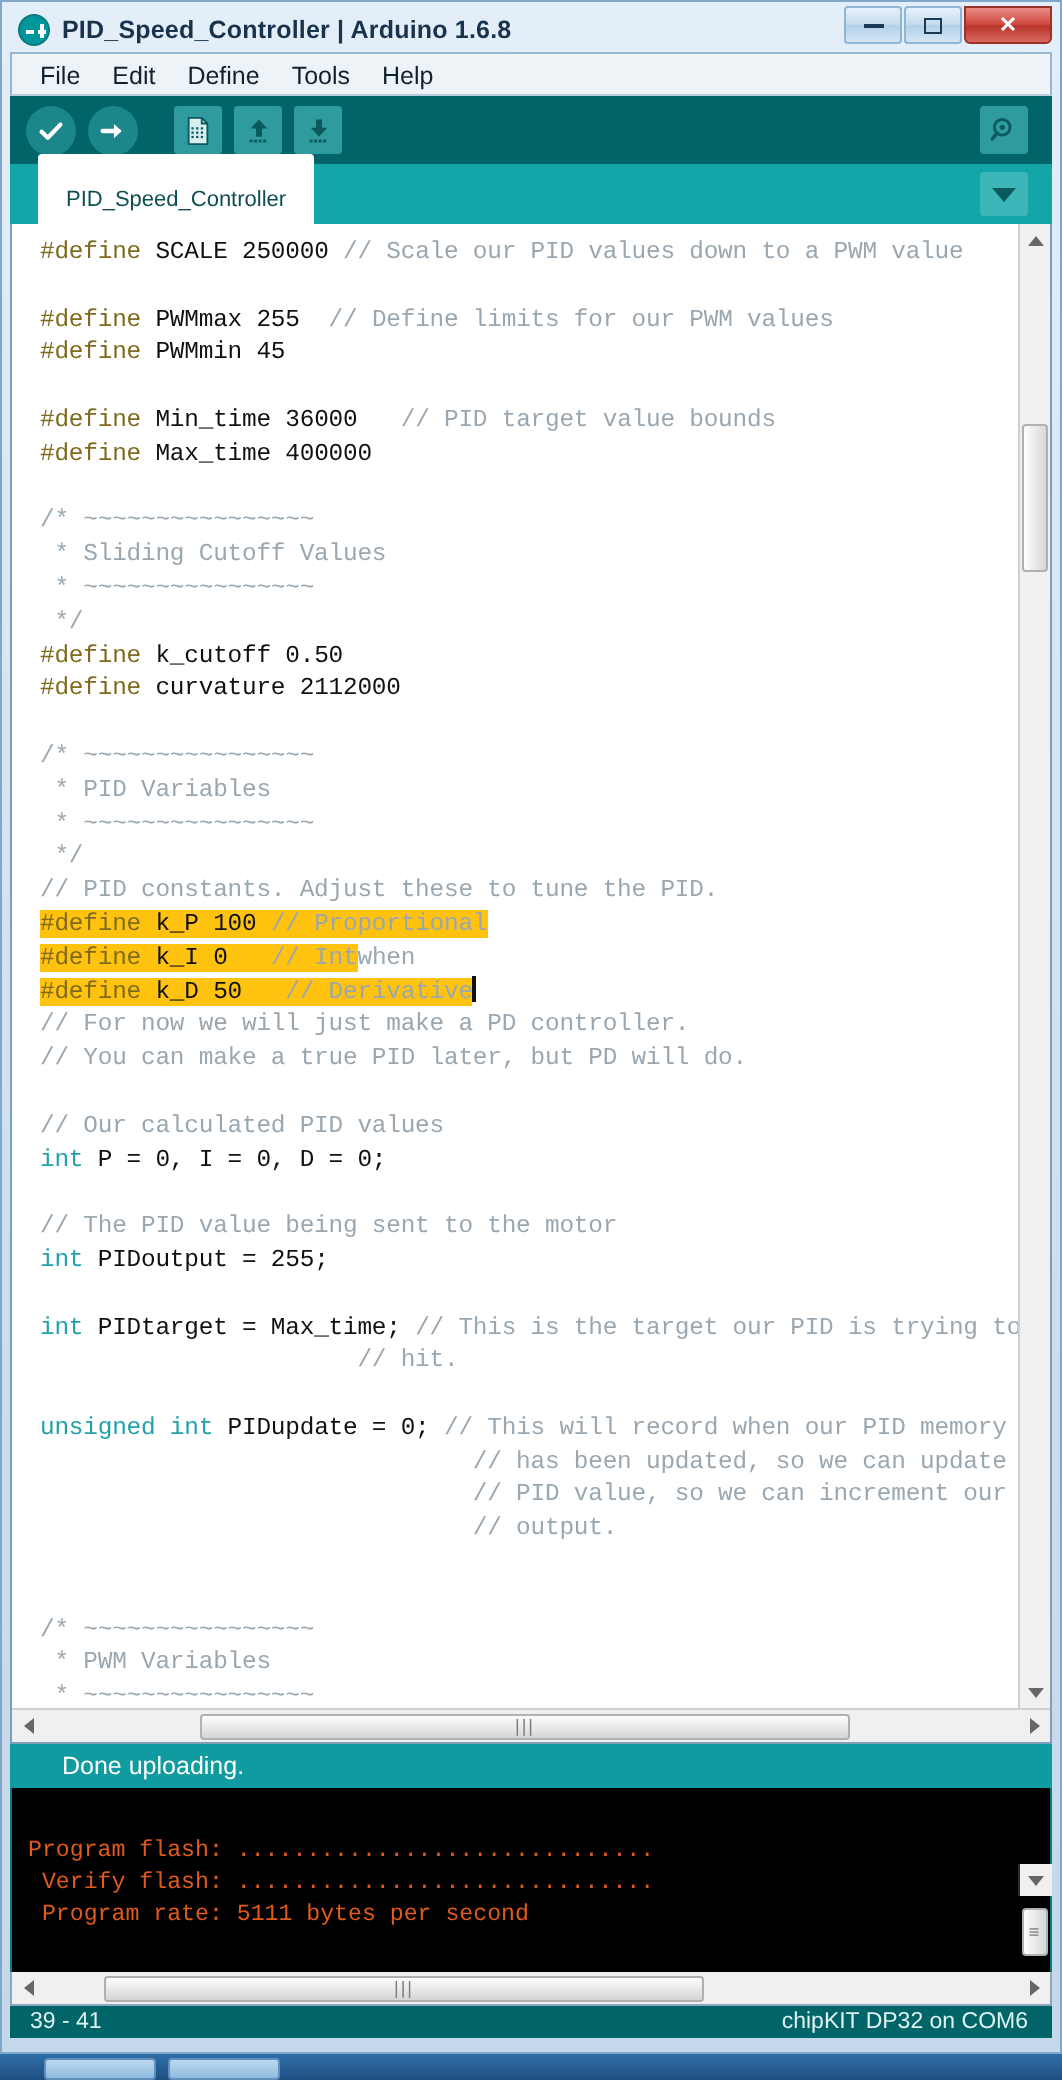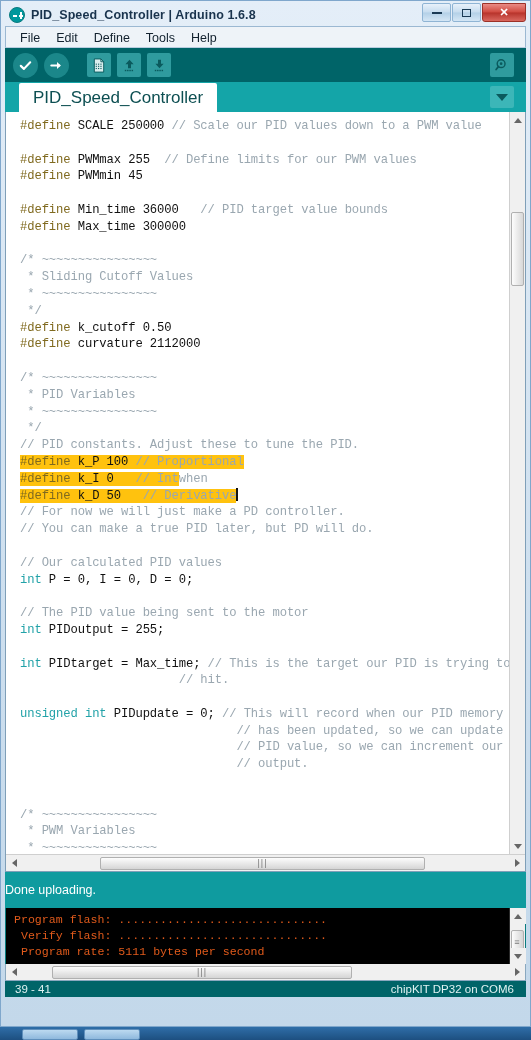--- a/index.html
+++ b/index.html
@@ -94,22 +94,22 @@
     width:24px; height:24px; border-radius:2px; background:#2f9b9e;
     display:flex; align-items:center; justify-content:center;
   }
 
   
   .tabstrip {
     height:30px; background:#14a5a8; position:relative;
     display:flex; align-items:flex-end; padding-left:14px;
   }
   .tab {
-    background:#fff; color:#0d4f52; font-size:17px;
-    padding:6px 14px 7px 14px; border-radius:2px 2px 0 0;
+    background:#fff; color:#0d4f52; font-size:11px;
+    padding:18px 14px 7px 14px; border-radius:2px 2px 0 0;
     white-space:nowrap; line-height:1;
     position:relative; top:1px;
   }
   .tab-menu-btn {
     position:absolute; right:12px; top:4px;
     width:24px; height:22px; background:#3cb6b8; border-radius:2px;
     display:flex; align-items:center; justify-content:center;
   }
   .caret-down {
     width:0;height:0;border-left:6px solid transparent;
@@ -173,28 +173,29 @@
   .hsc-thumb {
     position:absolute; left:78px; top:1px; width:325px; height:13px;
     background:linear-gradient(180deg,#fdfdfd,#d5d5d5);
     border:1px solid #b0b0b0; border-radius:2px;
     display:flex; align-items:center; justify-content:center;
   }
   .grip { font-size:9px; color:#7a7a7a; letter-spacing:1px; line-height:1; }
 
   
   .statusmsg {
-    height:36px; background:#0f9b9f; color:#ffffff;
-    display:flex; align-items:center; padding-left:0;
+    height:22px; background:#0f9b9f; color:#ffffff;
+    display:flex; align-items:center; padding-left:26px;
     font-size:12.5px;
   }
   .console-wrap {
-    position:relative; height:56px; background:#000;
+    position:relative; height:92px; background:#000;
     border-left:1px solid #0a7d80; border-right:1px solid #0a7d80;
     display:flex;
+    align-items:center;
   }
   .console {
     flex:1 1 auto; overflow:hidden; padding:4px 0 0 8px;
   }
   pre.console-text {
     font-family:"Liberation Mono","DejaVu Sans Mono",monospace;
     font-size:11.6px; line-height:16px; color:#e05a1b;
     white-space:pre; margin:0;
   }
   .cvscroll {
@@ -332,21 +333,21 @@
     </div>
 
     <div class="editor-wrap">
       <div class="code-area">
         <pre class="code" id="code-render"><span class="k-define">#define </span><span class="plain">SCALE 250000 </span><span class="cmt">// Scale our PID values down to a PWM value</span>
 
 <span class="k-define">#define </span><span class="plain">PWMmax 255  </span><span class="cmt">// Define limits for our PWM values</span>
 <span class="k-define">#define </span><span class="plain">PWMmin 45</span>
 
 <span class="k-define">#define </span><span class="plain">Min_time 36000   </span><span class="cmt">// PID target value bounds</span>
-<span class="k-define">#define </span><span class="plain">Max_time 300000</span>
+<span class="k-define">#define </span><span class="plain">Max_time 400000</span>
 
 <span class="cmt">/* ~~~~~~~~~~~~~~~~</span>
 <span class="cmt"> * Sliding Cutoff Values</span>
 <span class="cmt"> * ~~~~~~~~~~~~~~~~</span>
 <span class="cmt"> */</span>
 <span class="k-define">#define </span><span class="plain">k_cutoff 0.50</span>
 <span class="k-define">#define </span><span class="plain">curvature 2112000</span>
 
 <span class="cmt">/* ~~~~~~~~~~~~~~~~</span>
 <span class="cmt"> * PID Variables</span>

